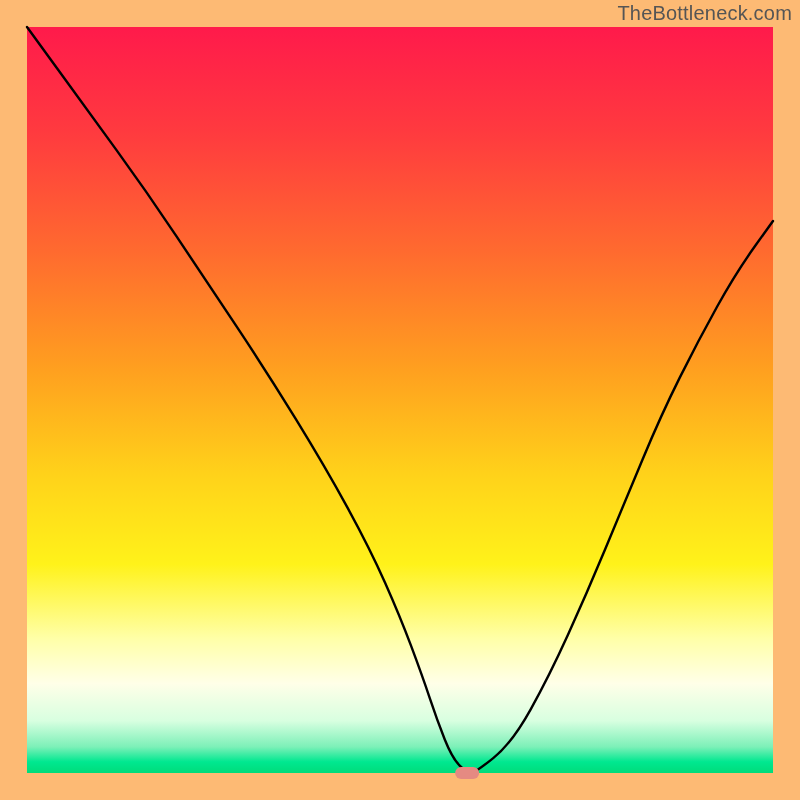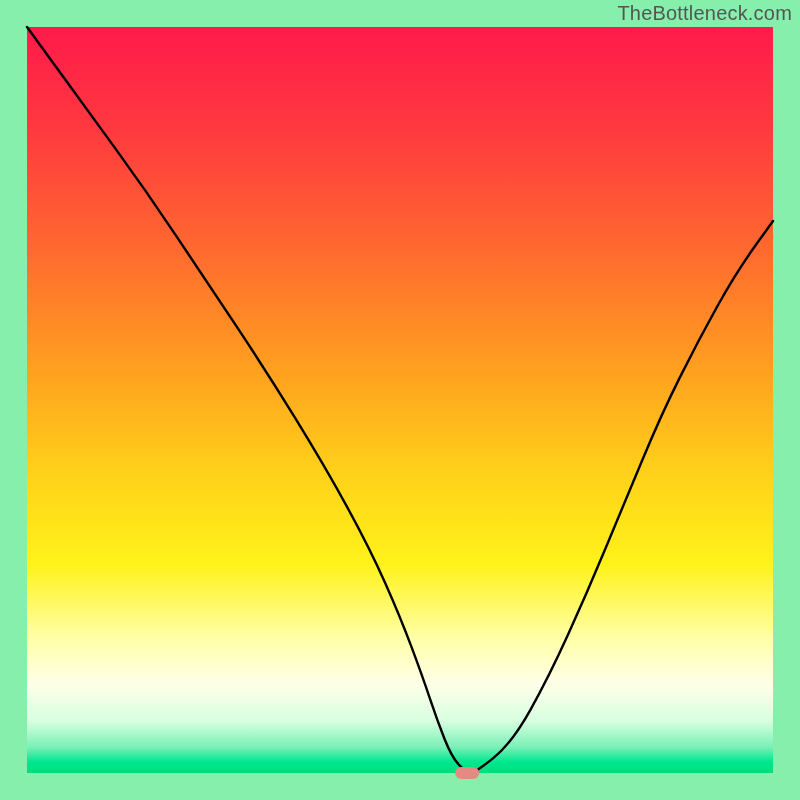--- a/index.html
+++ b/index.html
@@ -8,21 +8,21 @@
     width: 800px;
     height: 800px;
     background: #000;
     overflow: hidden;
     font-family: Arial, Helvetica, sans-serif;
   }
   .container {
     position: relative;
     width: 800px;
     height: 800px;
-    background: #86efac;
+    background: #fdba74;
   }
   .watermark {
     position: absolute;
     top: 2px;
     right: 8px;
     color: #555;
     font-size: 20px;
     font-weight: 500;
     z-index: 10;
     letter-spacing: 0.2px;

